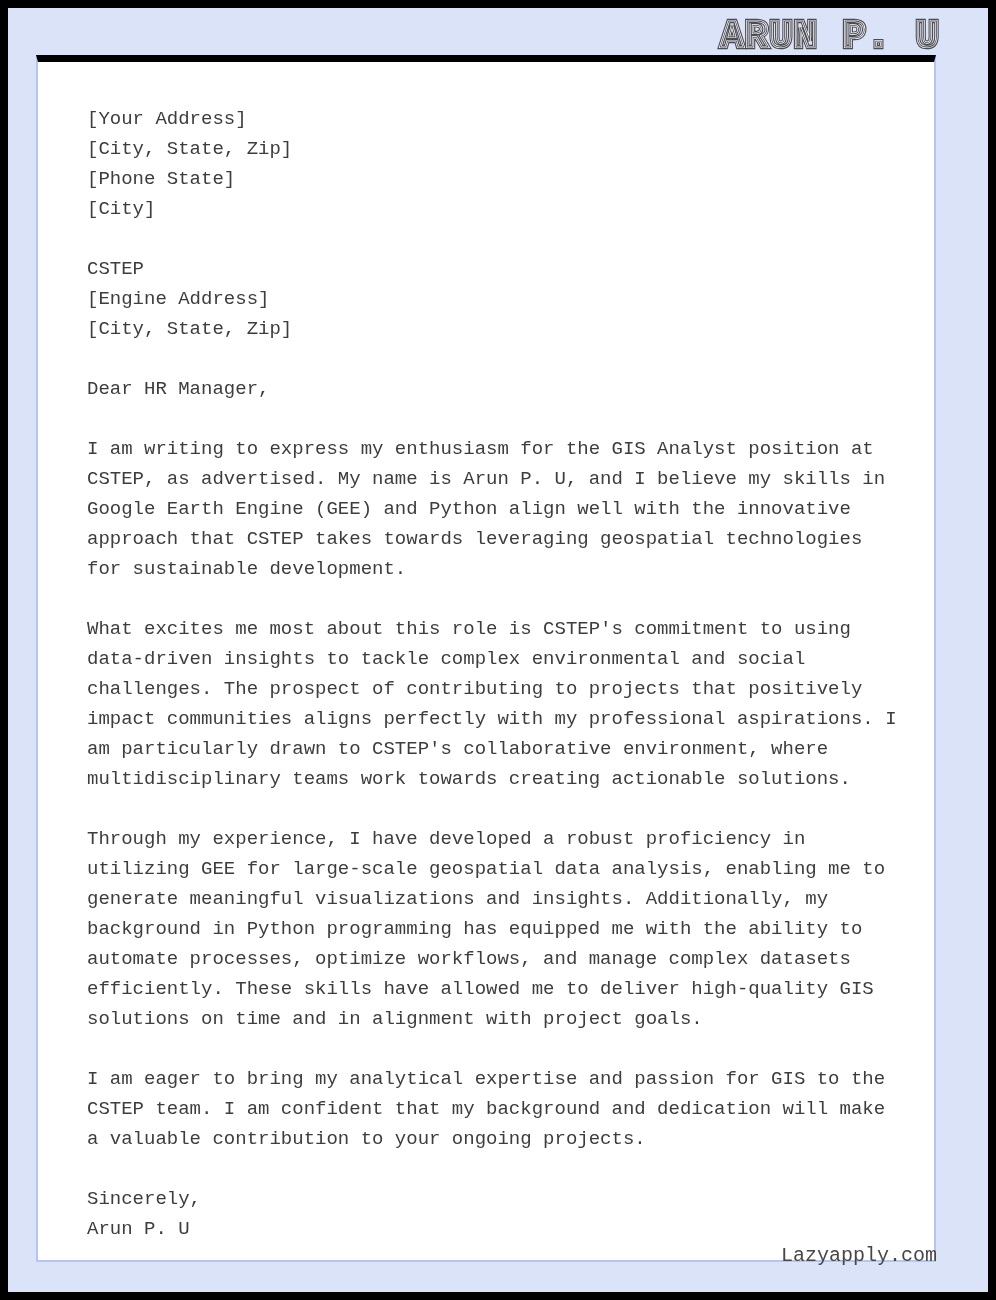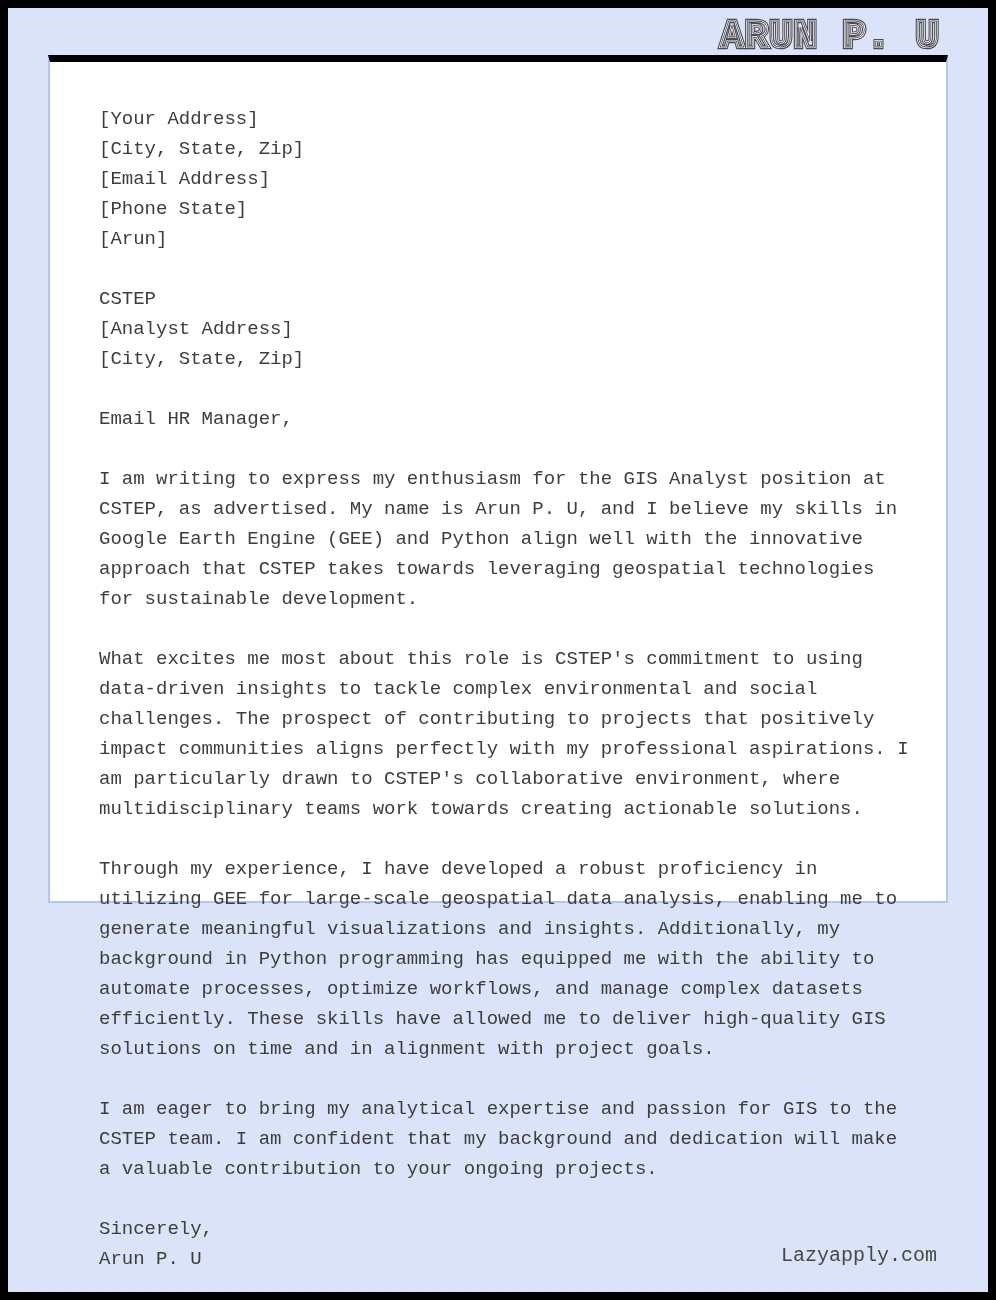--- a/index.html
+++ b/index.html
@@ -57,24 +57,24 @@
     -webkit-text-stroke: 2.2px #ffffff;
     text-stroke: 2.2px #ffffff;
   }
   .name-inner {
     color: transparent;
     -webkit-text-stroke: 0.8px var(--header_outline);
     text-stroke: 0.8px var(--header_outline);
   }
   .page {
     position: absolute;
-    left: 40px;   
+    left: 28px;   
     top: 47px;    
     width: 900px;
-    height: 848px;
+    height: 1207px;
     background: var(--page);
     border-top: 7px solid var(--frame);
     border-left: 2px solid var(--page_border);
     border-right: 2px solid var(--page_border);
     border-bottom: 2px solid var(--page_border);
     overflow: visible;
   }
   .letter-content {
     padding: 42px 34px 0 49px;
     color: var(--text);
@@ -105,32 +105,31 @@
     <span class="layer name-mid">ARUN P. U</span>
     <span class="layer name-inner">ARUN P. U</span>
   </div>
 
   <div class="page">
     <div class="letter-content">
 
       <div class="block">
         <div>[Your Address]</div>
         <div>[City, State, Zip]</div>
-        <div>[Email Address]</div>
         <div>[Phone State]</div>
-        <div>[Arun]</div>
+        <div>[City]</div>
       </div>
 
       <div class="block">
         <div>CSTEP</div>
-        <div>[Analyst Address]</div>
+        <div>[Engine Address]</div>
         <div>[City, State, Zip]</div>
       </div>
 
-      <p>Email HR Manager,</p>
+      <p>Dear HR Manager,</p>
 
       <p>I am writing to express my enthusiasm for the GIS Analyst position at CSTEP, as advertised. My name is Arun P. U, and I believe my skills in Google Earth Engine (GEE) and Python align well with the innovative approach that CSTEP takes towards leveraging geospatial technologies for sustainable development.</p>
       <p>What excites me most about this role is CSTEP's commitment to using data-driven insights to tackle complex environmental and social challenges. The prospect of contributing to projects that positively impact communities aligns perfectly with my professional aspirations. I am particularly drawn to CSTEP's collaborative environment, where multidisciplinary teams work towards creating actionable solutions.</p>
       <p>Through my experience, I have developed a robust proficiency in utilizing GEE for large-scale geospatial data analysis, enabling me to generate meaningful visualizations and insights. Additionally, my background in Python programming has equipped me with the ability to automate processes, optimize workflows, and manage complex datasets efficiently. These skills have allowed me to deliver high-quality GIS solutions on time and in alignment with project goals.</p>
       <p>I am eager to bring my analytical expertise and passion for GIS to the CSTEP team. I am confident that my background and dedication will make a valuable contribution to your ongoing projects.</p>
 
       <p class="closing">Sincerely,</p>
       <p class="signature">Arun P. U</p>
 
     </div>

